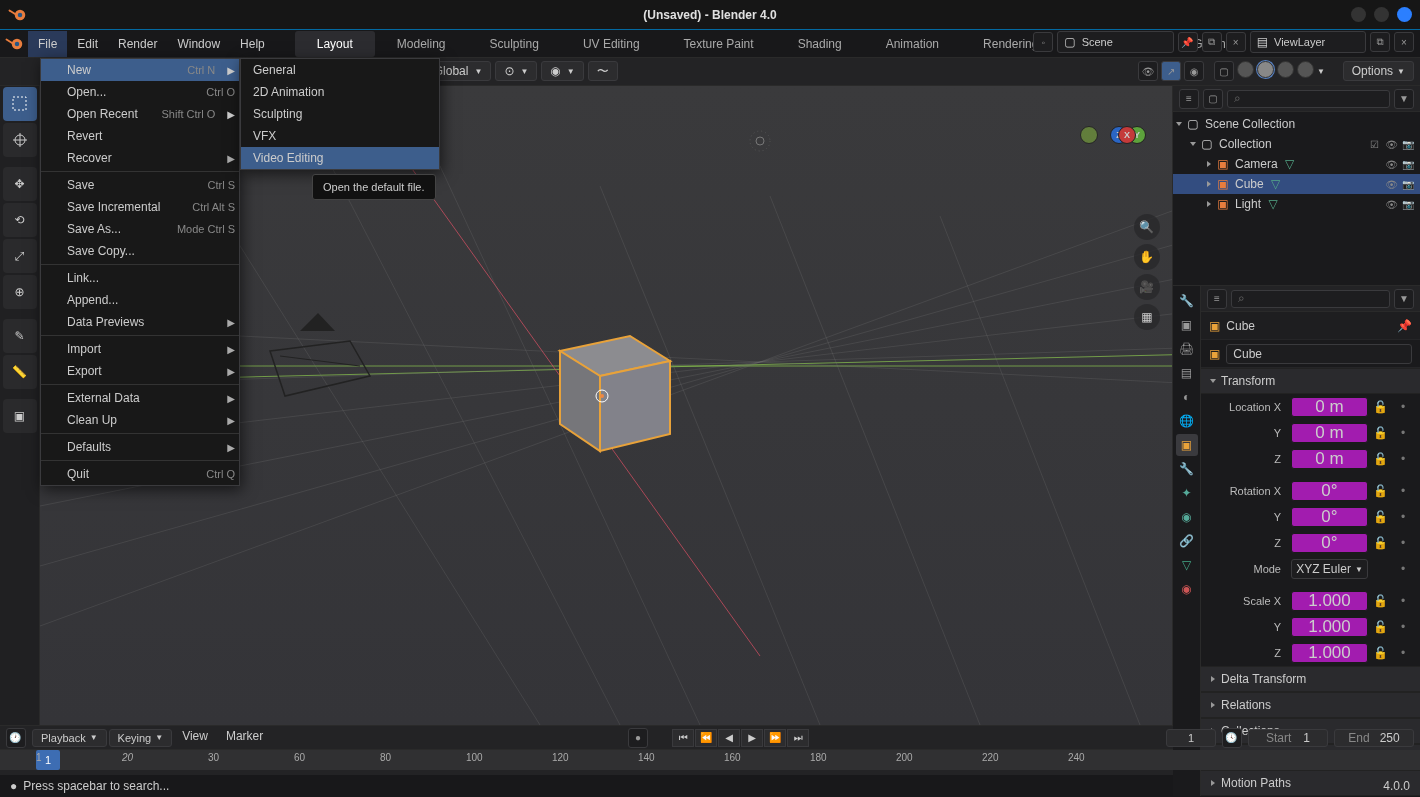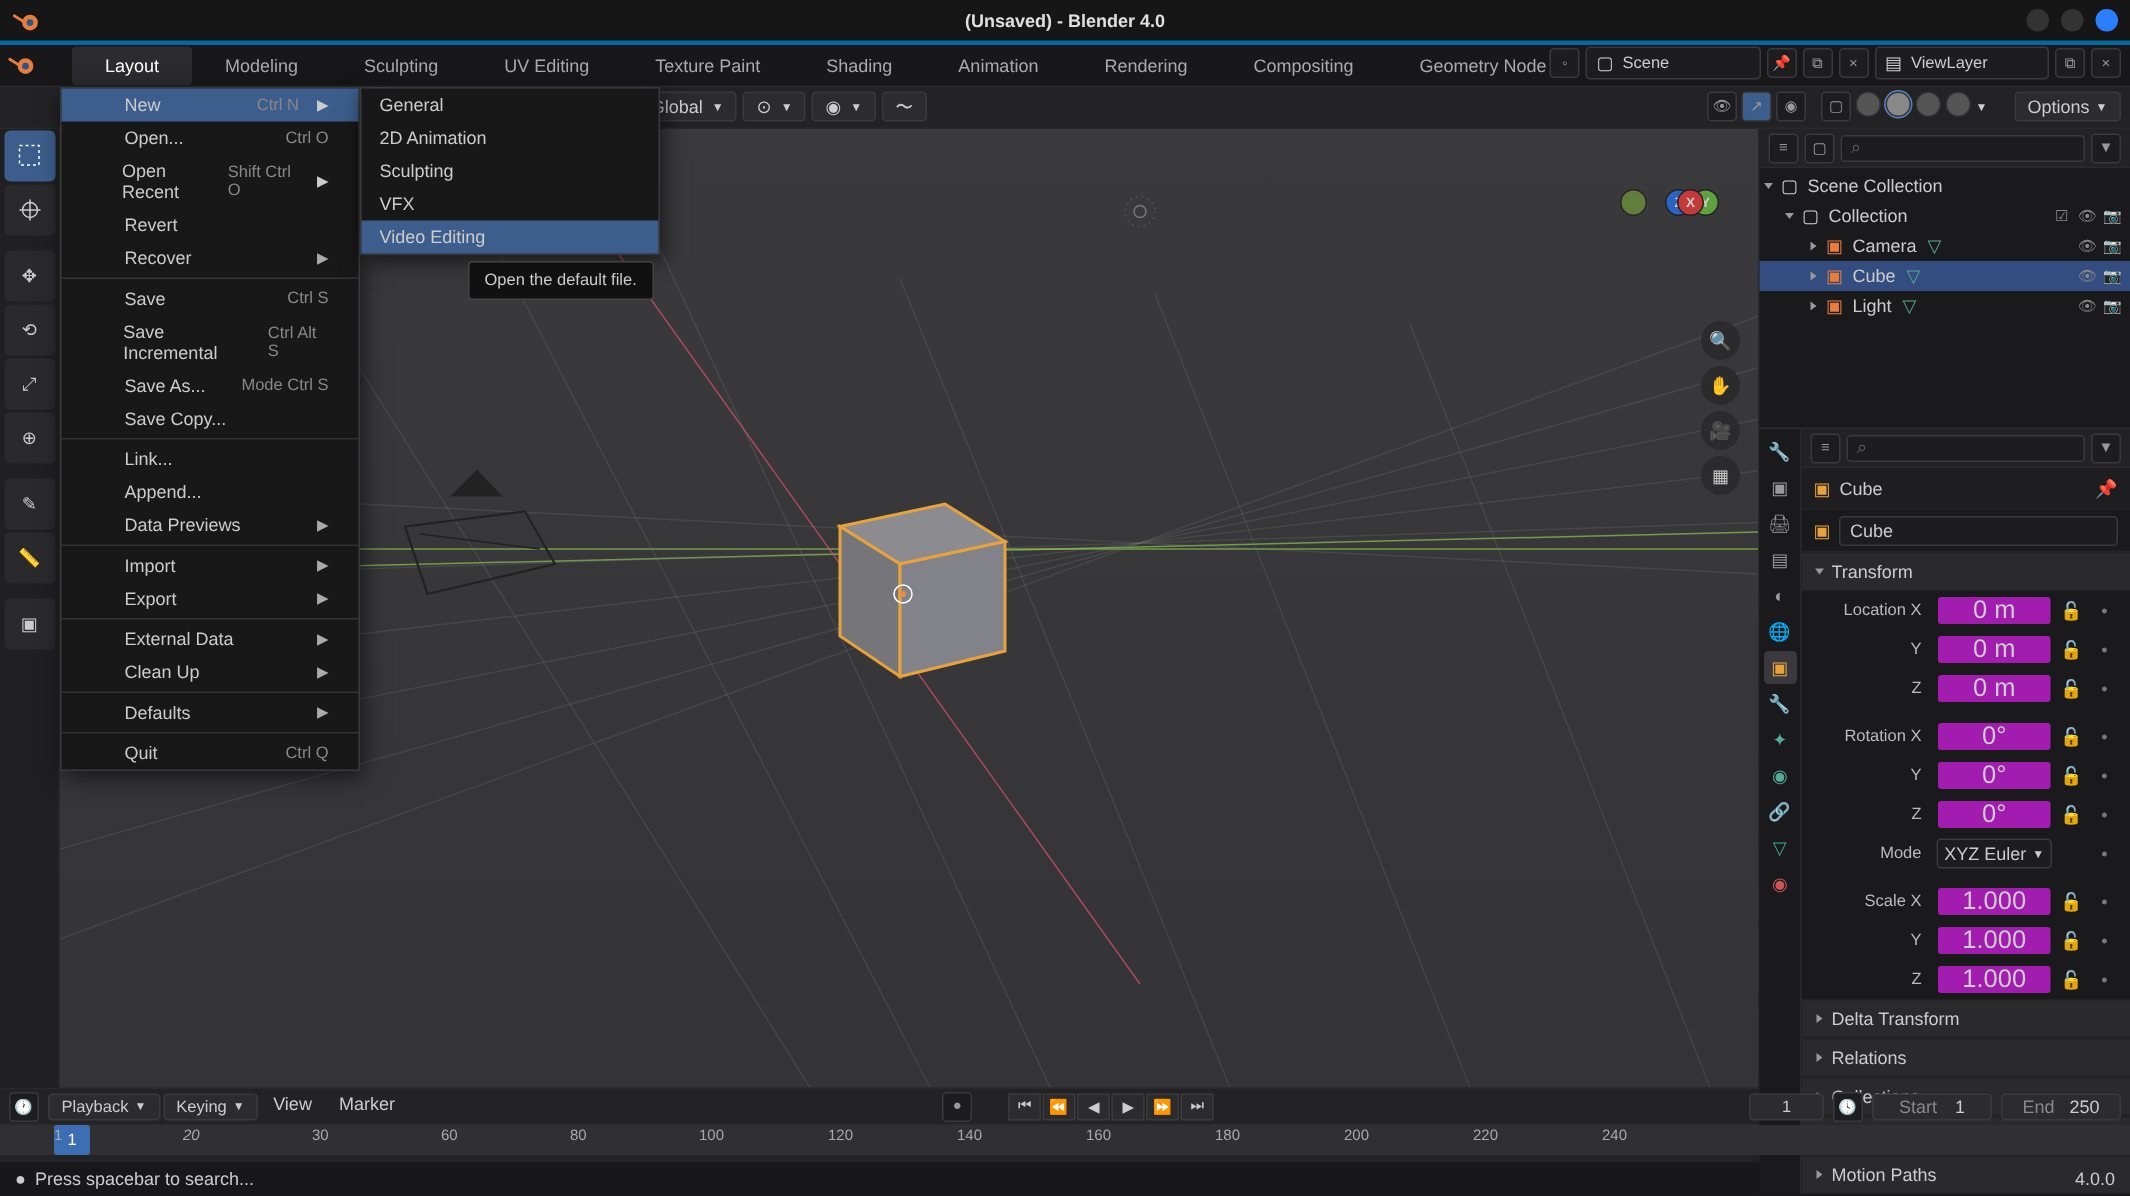--- a/index.html
+++ b/index.html
@@ -1,19 +1,19 @@
 <!DOCTYPE html>
 <html><head>
 <meta charset="utf-8">
 <style>
 * { margin:0; padding:0; box-sizing:border-box; font-family:Arial,sans-serif; font-size:12px; color:#ccc; user-select:none; }
 body { background:#1c1c1c; width:1420px; height:797px; overflow:hidden; position:relative; }
 
 
-.titlebar { height:30px; background:#161616; display:flex; align-items:center; justify-content:center; position:relative; border-bottom:3px solid #0369a1; }
+.titlebar { height:30px; background:#161616; display:flex; align-items:center; justify-content:center; position:relative; border-bottom:1px solid #0369a1; }
 .titlebar .logo { position:absolute; left:8px; top:6px; width:18px; }
 .titlebar .wbtns { position:absolute; right:8px; display:flex; gap:8px; }
 .circle { width:15px; height:15px; border-radius:50%; background:#333; }
 .circle.close { background:#2b7fff; }
 
 
 .menurow { height:28px; background:#18181a; display:flex; align-items:center; border-bottom:1px solid #2a2a2a; position:relative; }
 .blender-icon-wrap { width:28px; height:28px; display:flex; align-items:center; justify-content:center; }
 .topmenu { display:flex; }
 .topmenu > div { padding:6px 10px; color:#ccc; }
@@ -38,21 +38,21 @@
 
 .body { display:flex; height:calc(797px - 30px - 28px - 28px - 50px - 22px); }
 .leftgutter { width:40px; background:#202022; border-right:1px solid #2a2a2a; display:flex; flex-direction:column; padding-top:1px; gap:2px; align-items:center;}
 .toolbtn { width:34px; height:34px; background:#2a2a2c; border-radius:4px; display:flex; align-items:center; justify-content:center; }
 .toolbtn.sel { background:#3d5e8c; }
 .viewport { flex:1; position:relative; background:linear-gradient(#3a3a3c,#343438); overflow:hidden; }
 .rightcol { width:248px; background:#1a1a1c; border-left:1px solid #2a2a2a; display:flex; flex-direction:column; }
 
 
 .menu { position:absolute; left:40px; top:58px; width:200px; background:#181818; border:1px solid #3a3a3d; box-shadow:2px 4px 14px rgba(0,0,0,0.6); z-index:100;}
-.menu .row { display:flex; align-items:center; padding:4px 20px; font-size:12px; gap:8px; }
+.menu .row { display:flex; align-items:center; padding:4px 4px; font-size:12px; gap:8px; }
 .menu .row:hover, .menu .row.hl { background:#3d5e8c; }
 .menu .sep { height:1px; background:#333; margin:2px 0;}
 .menu .sc { margin-left:auto; font-size:11px; color:#888; }
 .menu .arr { margin-left:auto; font-size:10px; color:#aaa;}
 .micon { width:14px; height:14px; display:inline-block; }
 
 
 .submenu { position:absolute; left:240px; top:58px; width:200px; background:#181818; border:1px solid #3a3a3d; box-shadow:2px 4px 14px rgba(0,0,0,0.6); z-index:101;}
 .submenu .row { padding:4px 12px; font-size:12px;}
 .submenu .row.hl { background:#3d5e8c; }
@@ -128,20 +128,27 @@
 </div>
 
 <div class="menurow">
   <div class="blender-icon-wrap">
     <svg width="18" height="18" viewBox="0 0 24 24">
         <circle cx="16" cy="12" r="7" fill="#e87d3e"></circle>
         <circle cx="16" cy="12" r="3" fill="#265787"></circle>
         <path d="M2 6 L10 11" stroke="#e87d3e" stroke-width="2.5" stroke-linecap="round"></path>
       </svg>
   </div>
+  <div class="topmenu" id="topmenu">
+      <div class="active">File</div>
+      <div>Edit</div>
+      <div>Render</div>
+      <div>Window</div>
+      <div>Help</div>
+    </div>
   <div class="worktabs" id="worktabs">
       <div class="on">Layout</div>
       <div>Modeling</div>
       <div>Sculpting</div>
       <div>UV Editing</div>
       <div>Texture Paint</div>
       <div>Shading</div>
       <div>Animation</div>
       <div>Rendering</div>
       <div>Compositing</div>

